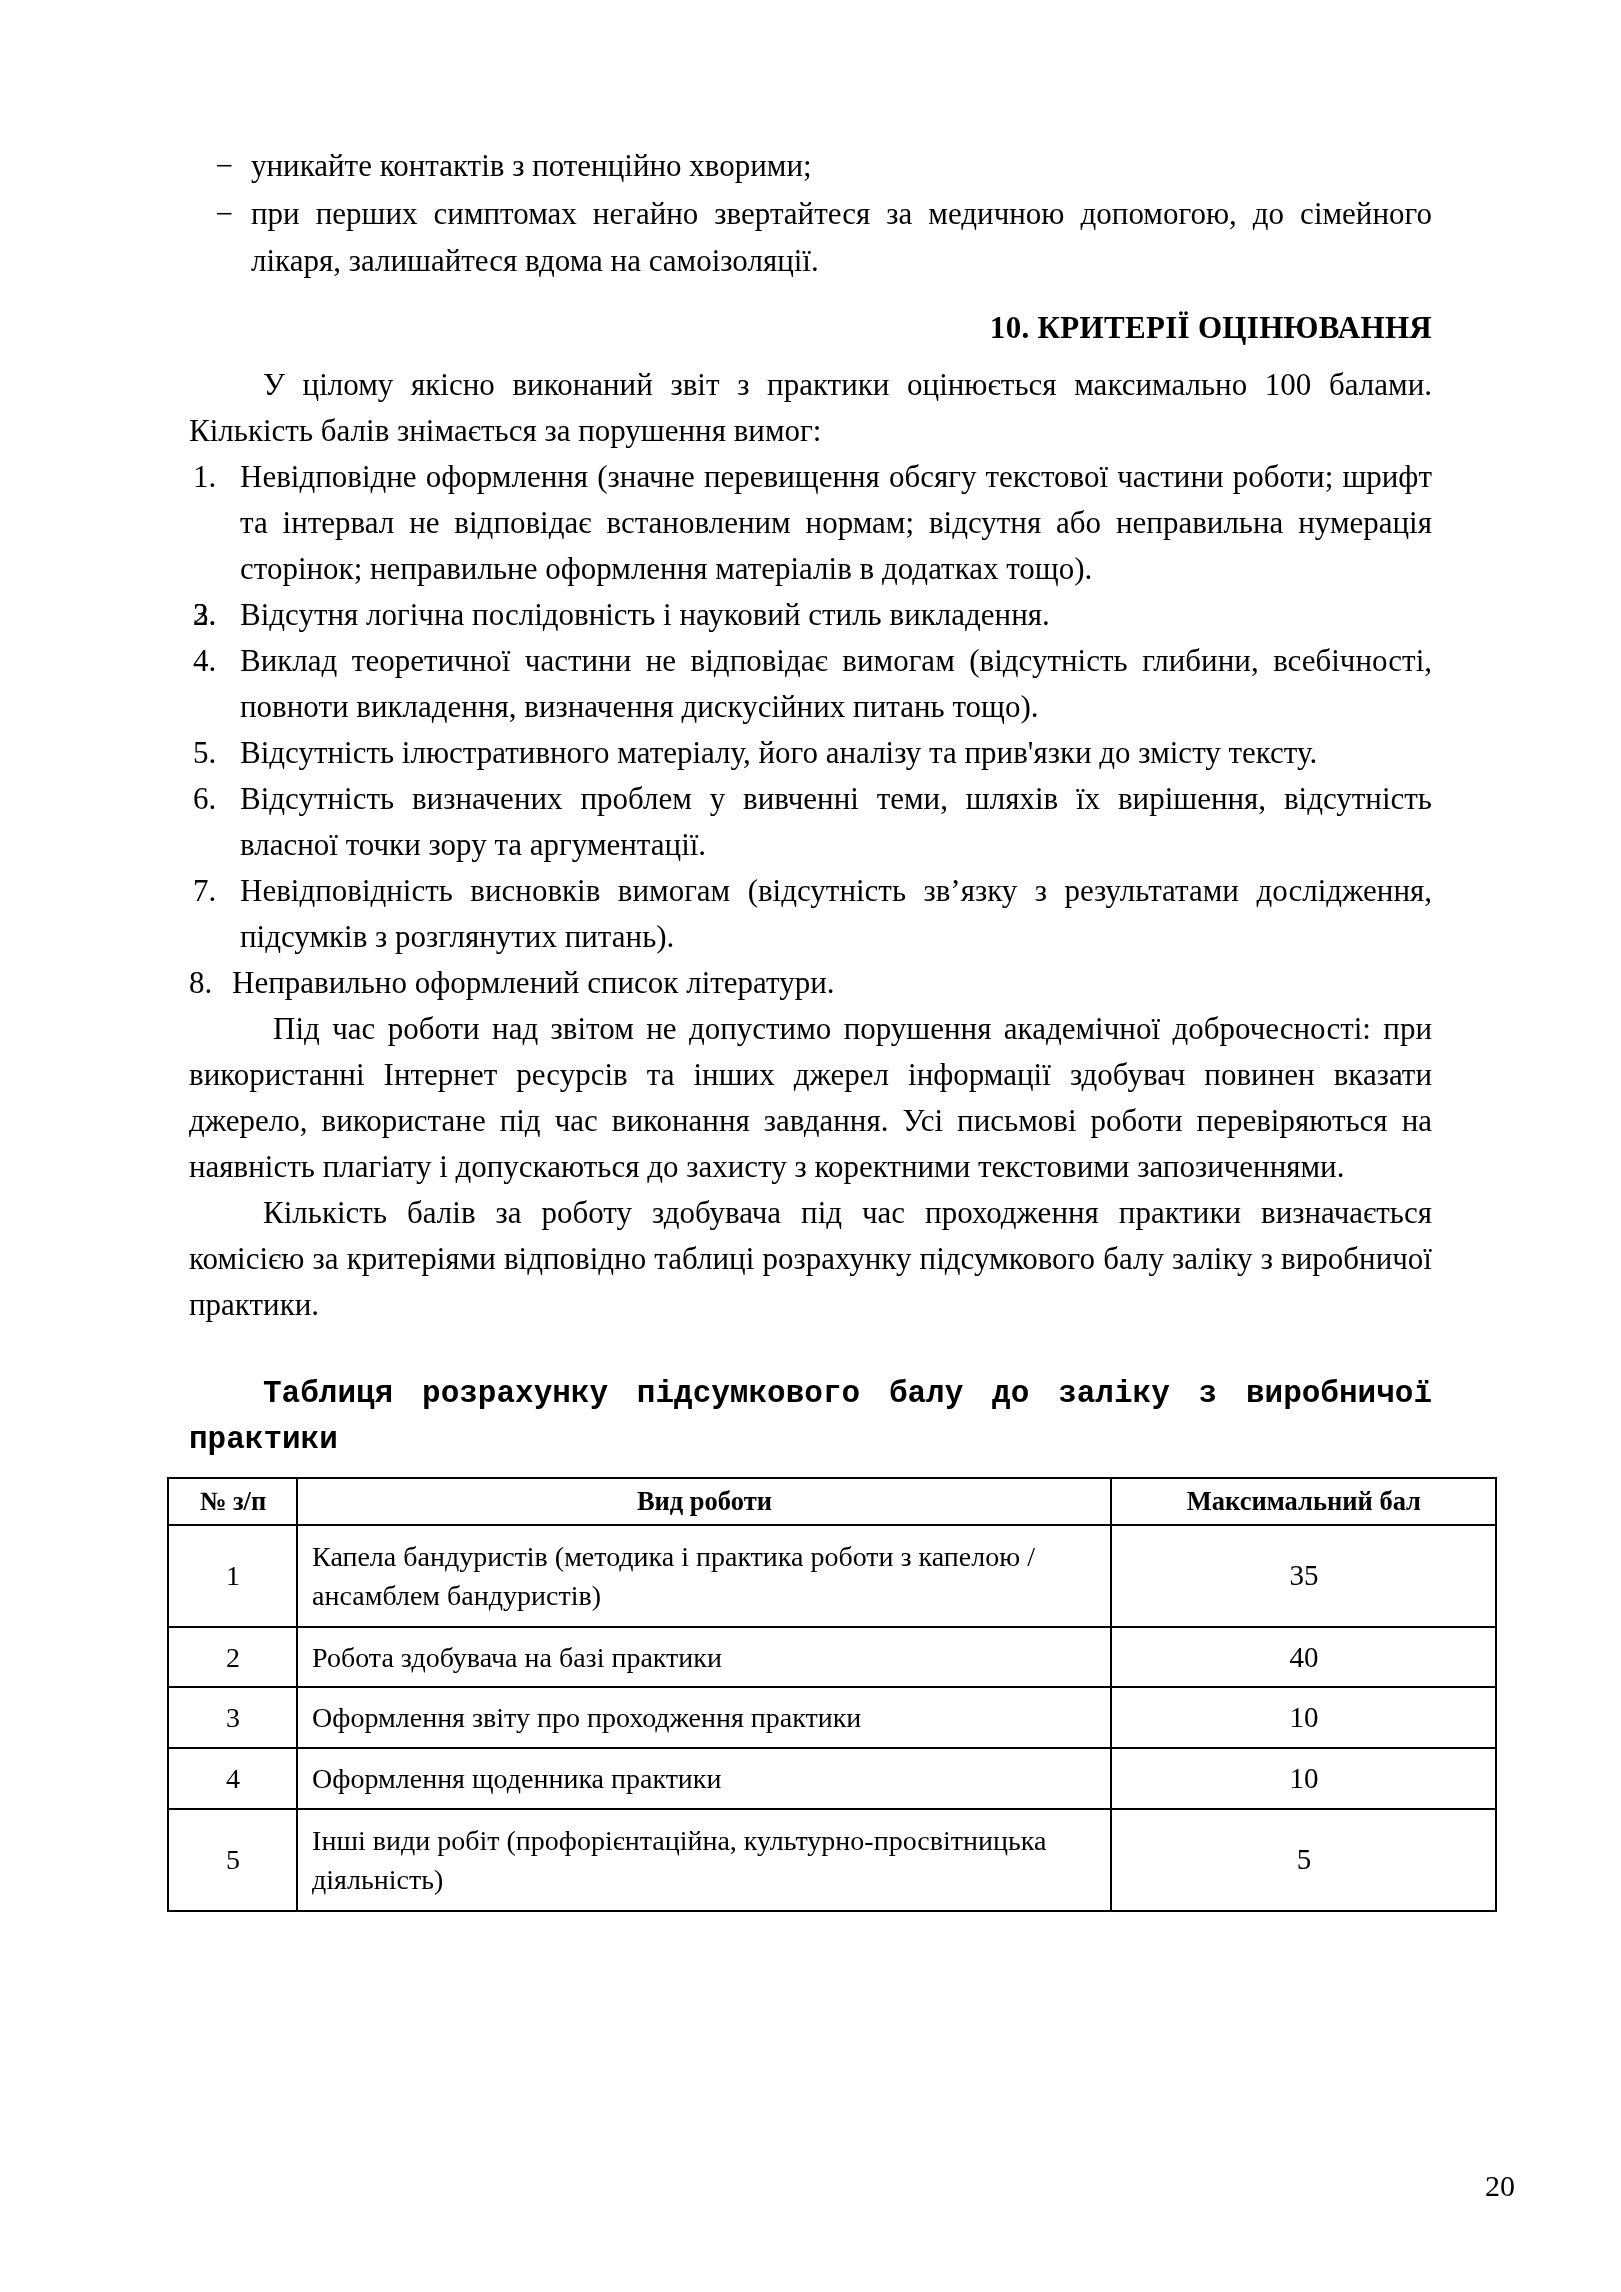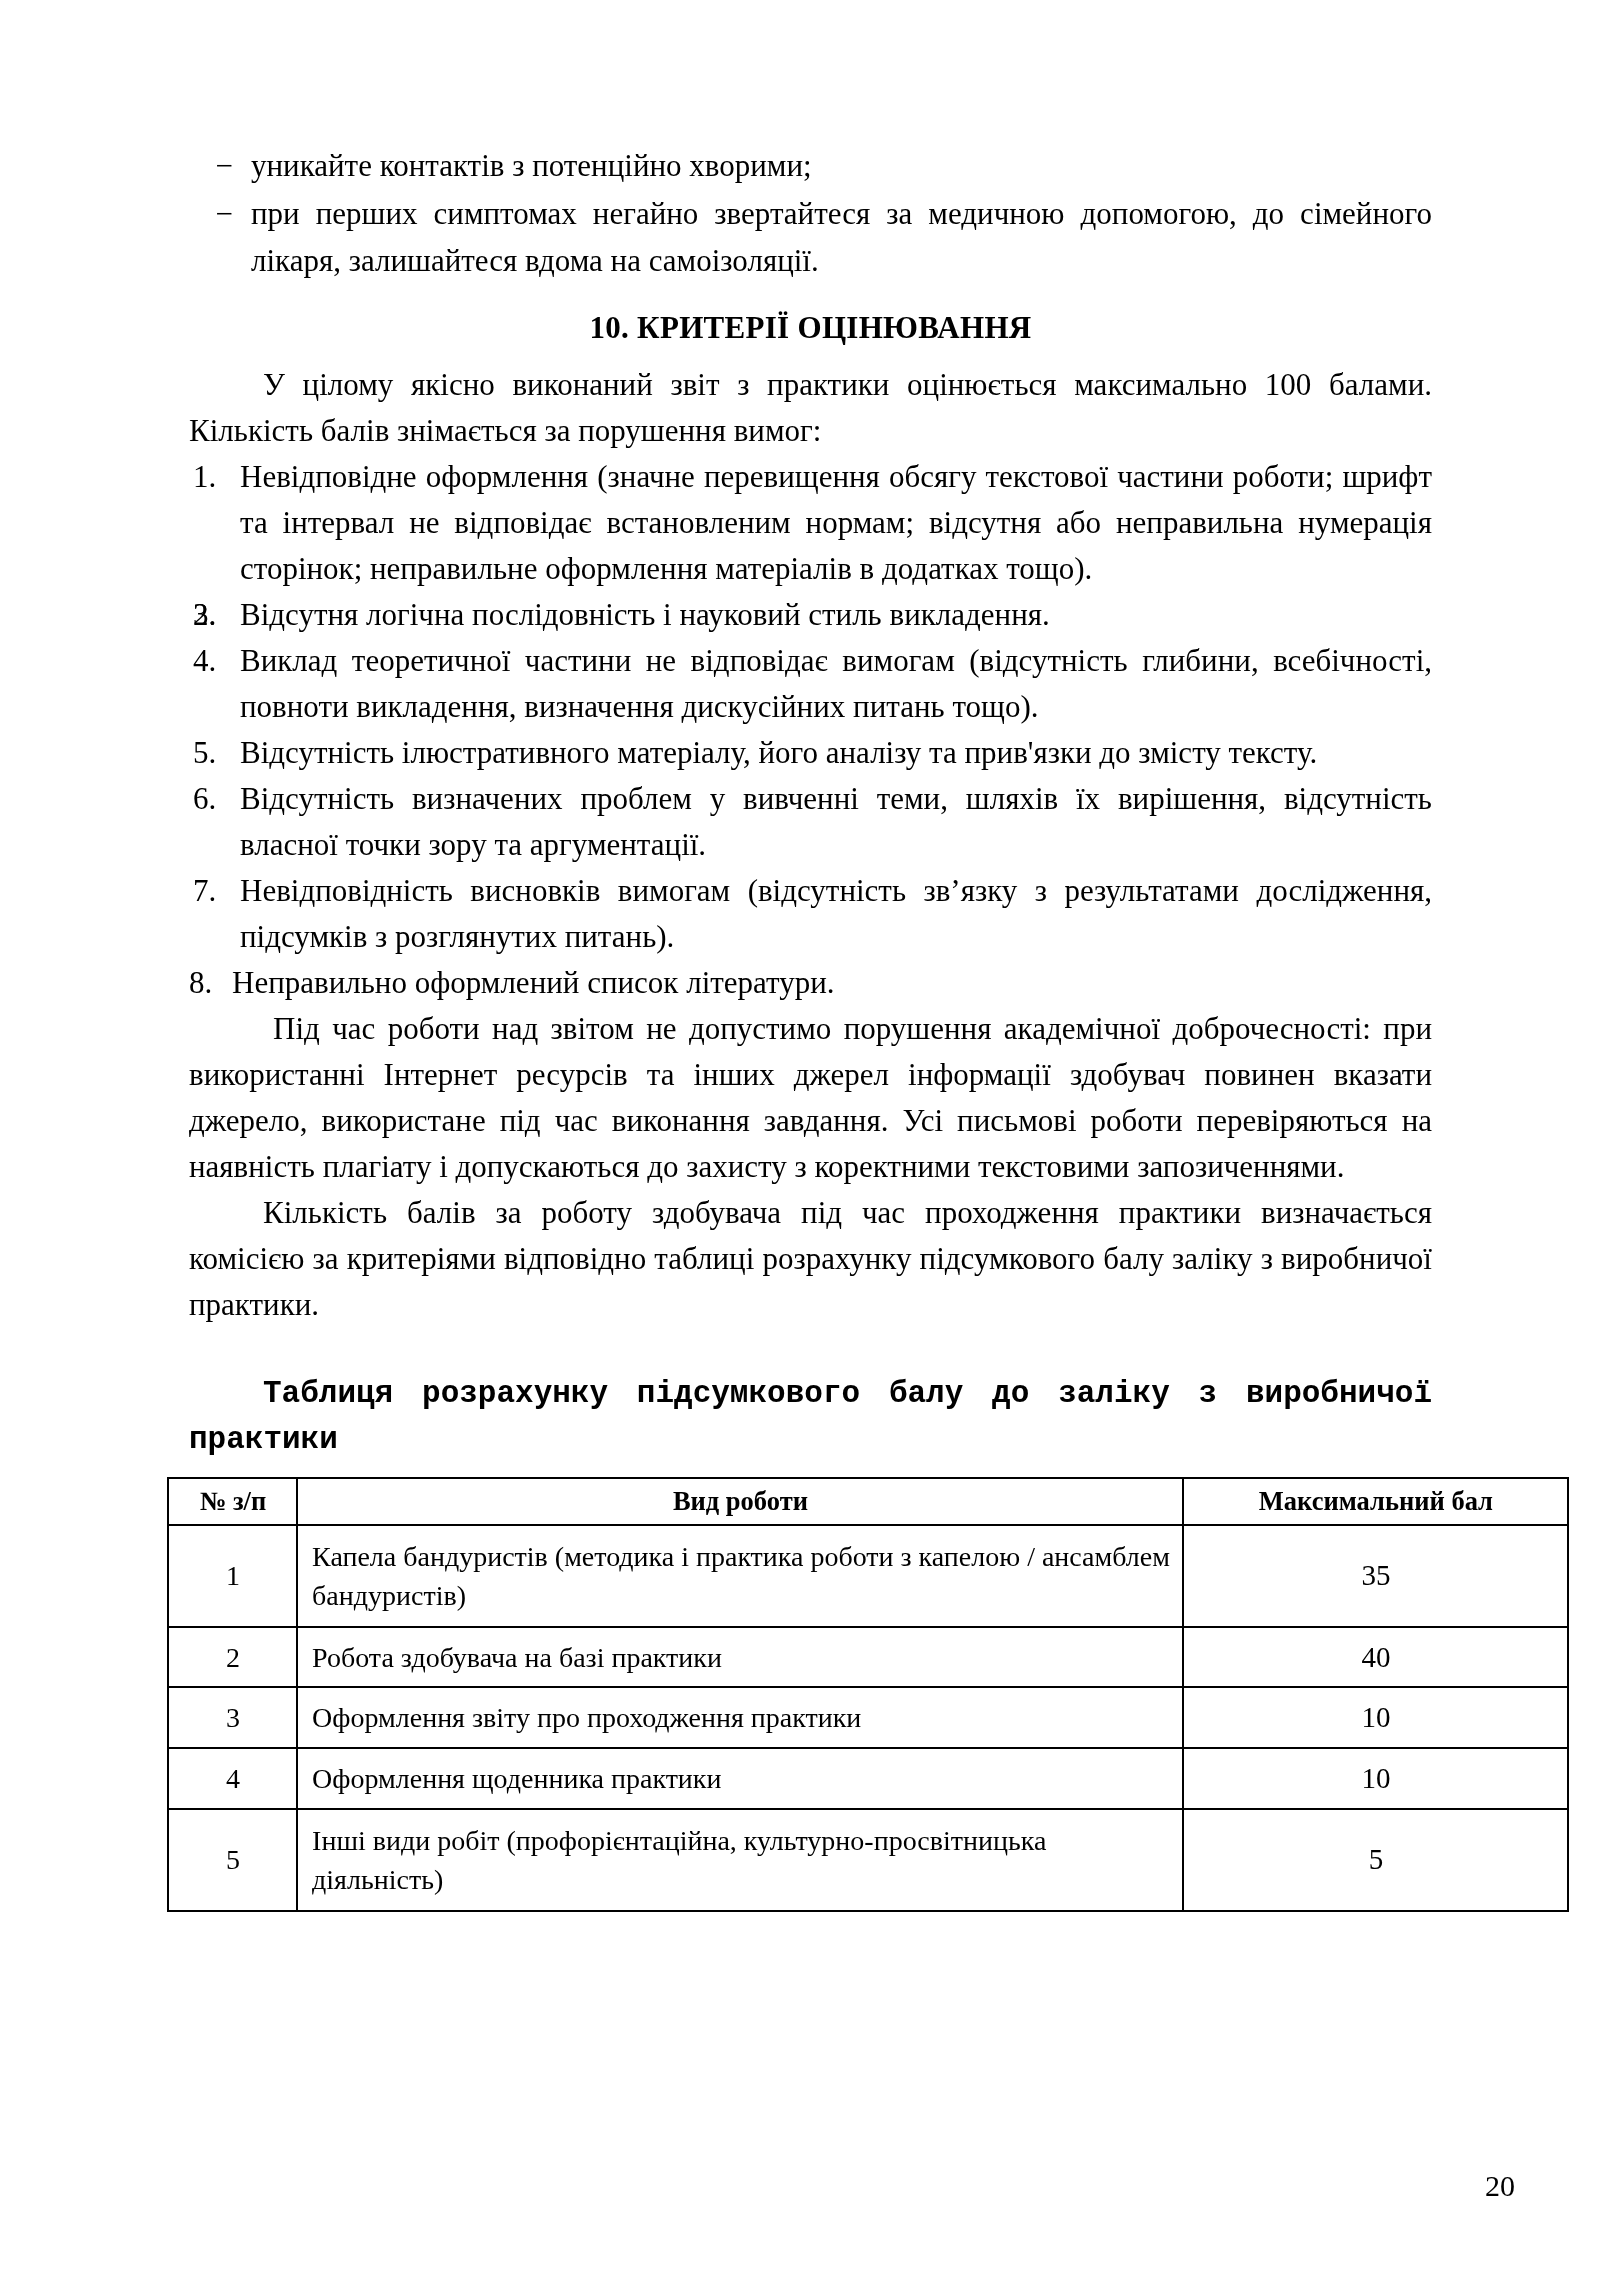--- a/index.html
+++ b/index.html
@@ -49,21 +49,21 @@
     left: 26.5px;
     top: 0;
     font-size: 31px;
   }
   .dash-item .dash-text {
     display: block;
   }
 
   
   .section-heading {
-    text-align: center;
+    text-align: right;
     font-weight: bold;
     font-size: 31px;
     line-height: 47px;
     margin: 19.6px 0 11.8px 0;
     letter-spacing: 0.3px;
   }
 
   
   .para {
     font-size: 31px;
@@ -134,21 +134,21 @@
     line-height: 39px;
     padding: 2.9px 7.8px;
     vertical-align: middle;
   }
   .score-table th {
     font-weight: bold;
     text-align: center;
     font-size: 26.5px;
   }
   .col-num { width: 129px; }
-  .col-kind { width: 886px; }
+  .col-kind { width: 814px; }
   .col-score { width: 385px; border-radius: 21px; }
 
   .score-table td.cell-num {
     text-align: center;
     font-size: 28px;
   }
   .score-table td.cell-kind {
     text-align: left;
     padding-left: 13.7px;
   }

